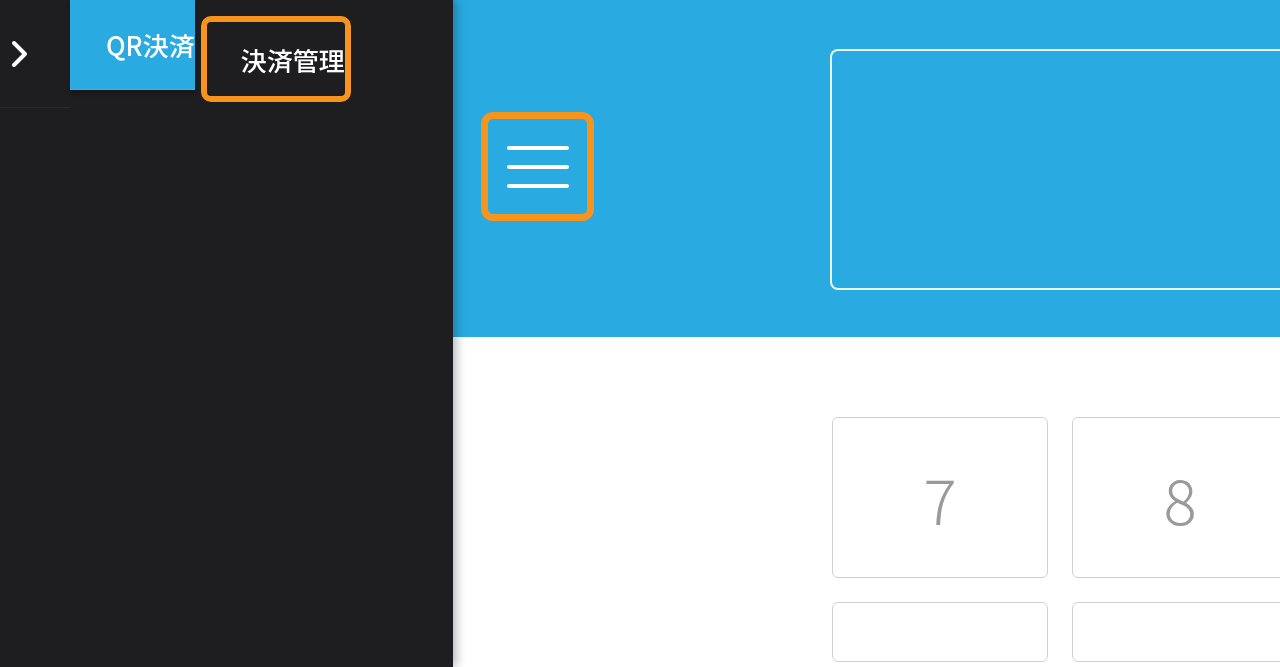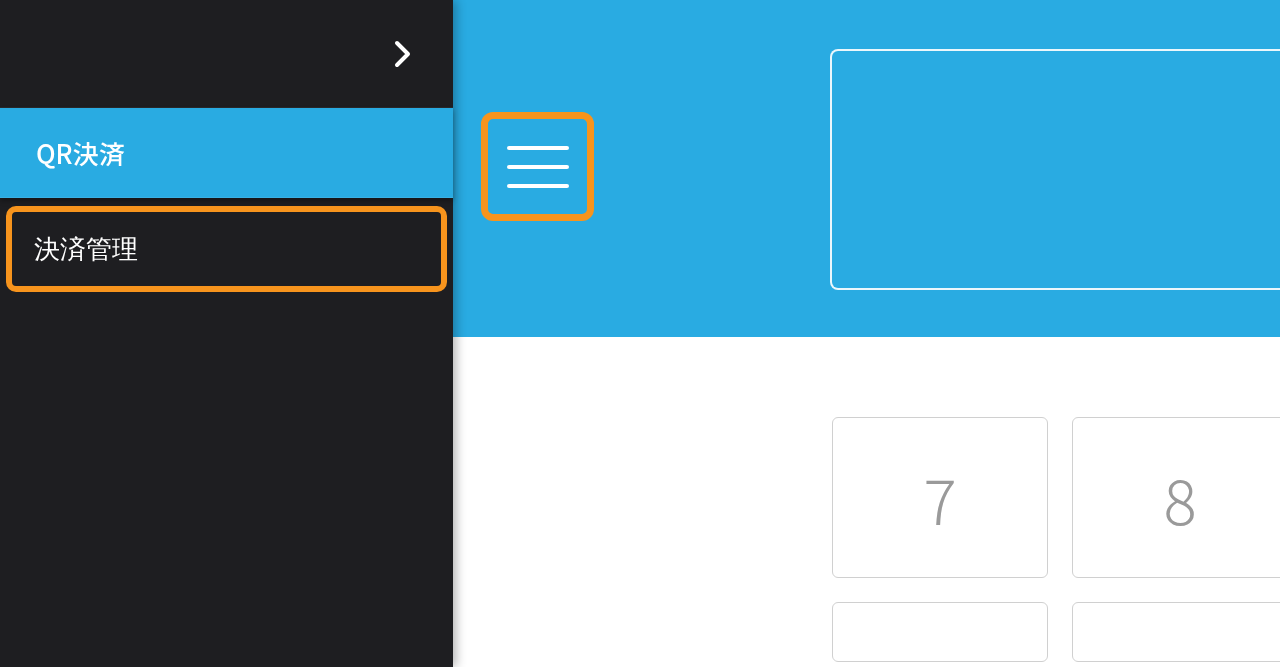--- a/index.html
+++ b/index.html
@@ -14,21 +14,21 @@
       height: 667px;
       overflow: hidden;
       display: flex;
     }
     
     .sidebar {
       width: 453px;
       height: 100%;
       background: #1e1e21;
       display: flex;
-      flex-direction: column;
+      flex-direction: row;
       flex-shrink: 0;
       box-shadow: 3px 0 10px rgba(0,0,0,0.3);
       position: relative;
       z-index: 10;
     }
     
     .sidebar-header {
       height: 108px;
       display: flex;
       align-items: center;
@@ -60,24 +60,23 @@
     }
     
     .menu-item.active {
       background: #29abe2;
       box-shadow: 0 3px 5px rgba(0,0,0,0.3);
     }
     
     .menu-item.highlighted {
       border: 6px solid #f7941d;
       border-radius: 10px;
-      margin: 8px 6px;
+      margin: 16px 6px;
       height: 86px;
-      padding-left: 22px;
-      font-family: Liberation Serif, serif;
+      padding-left: 34px;
     }
     
     .main {
       flex: 1;
       display: flex;
       flex-direction: column;
       background: #ffffff;
     }
     
     .main-header {

